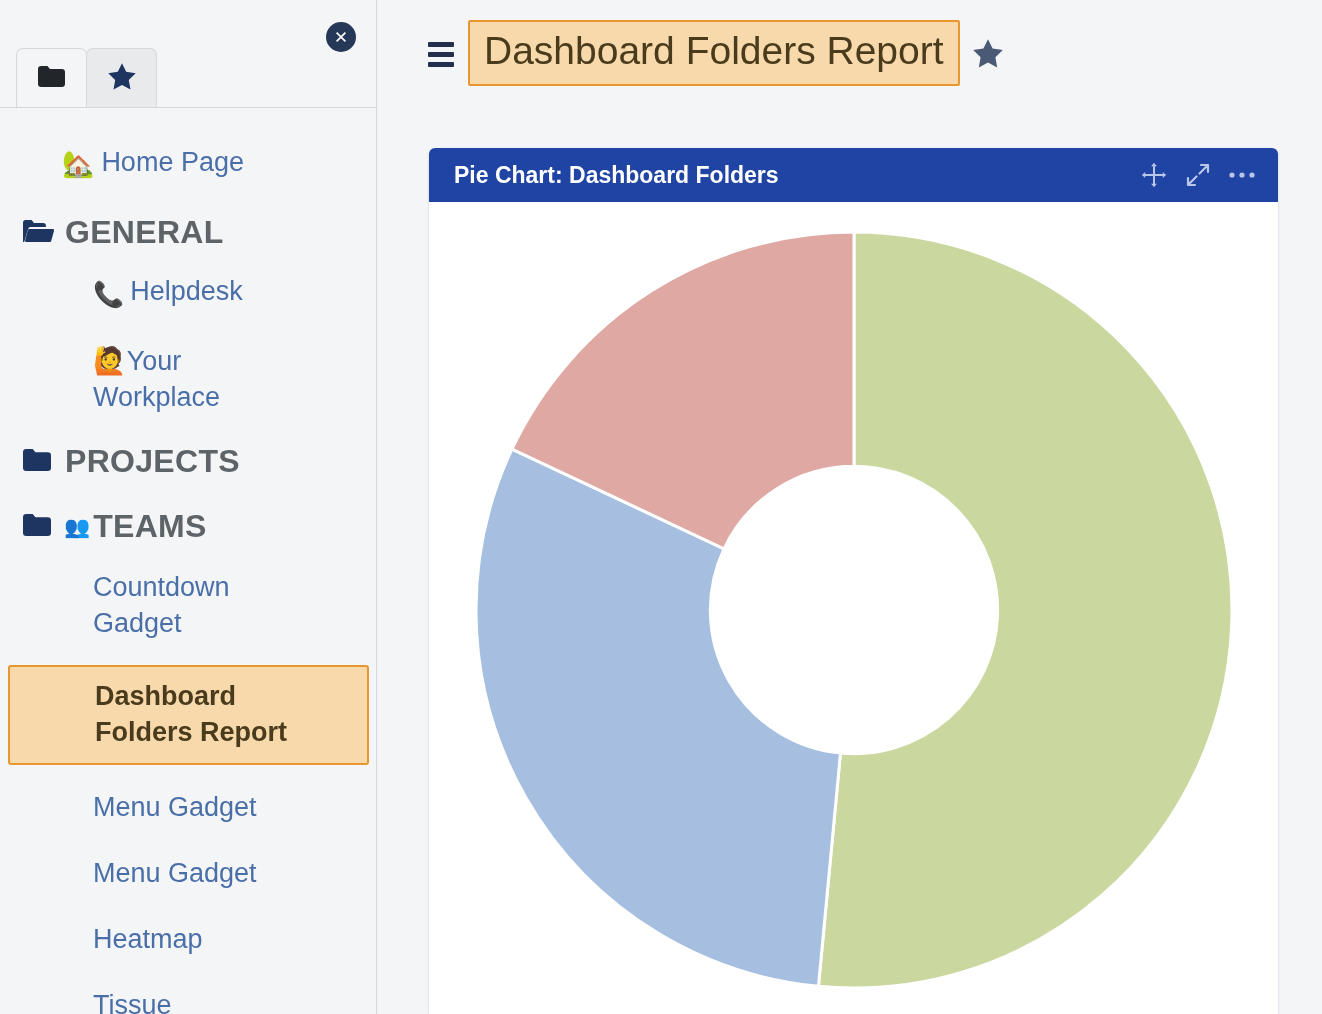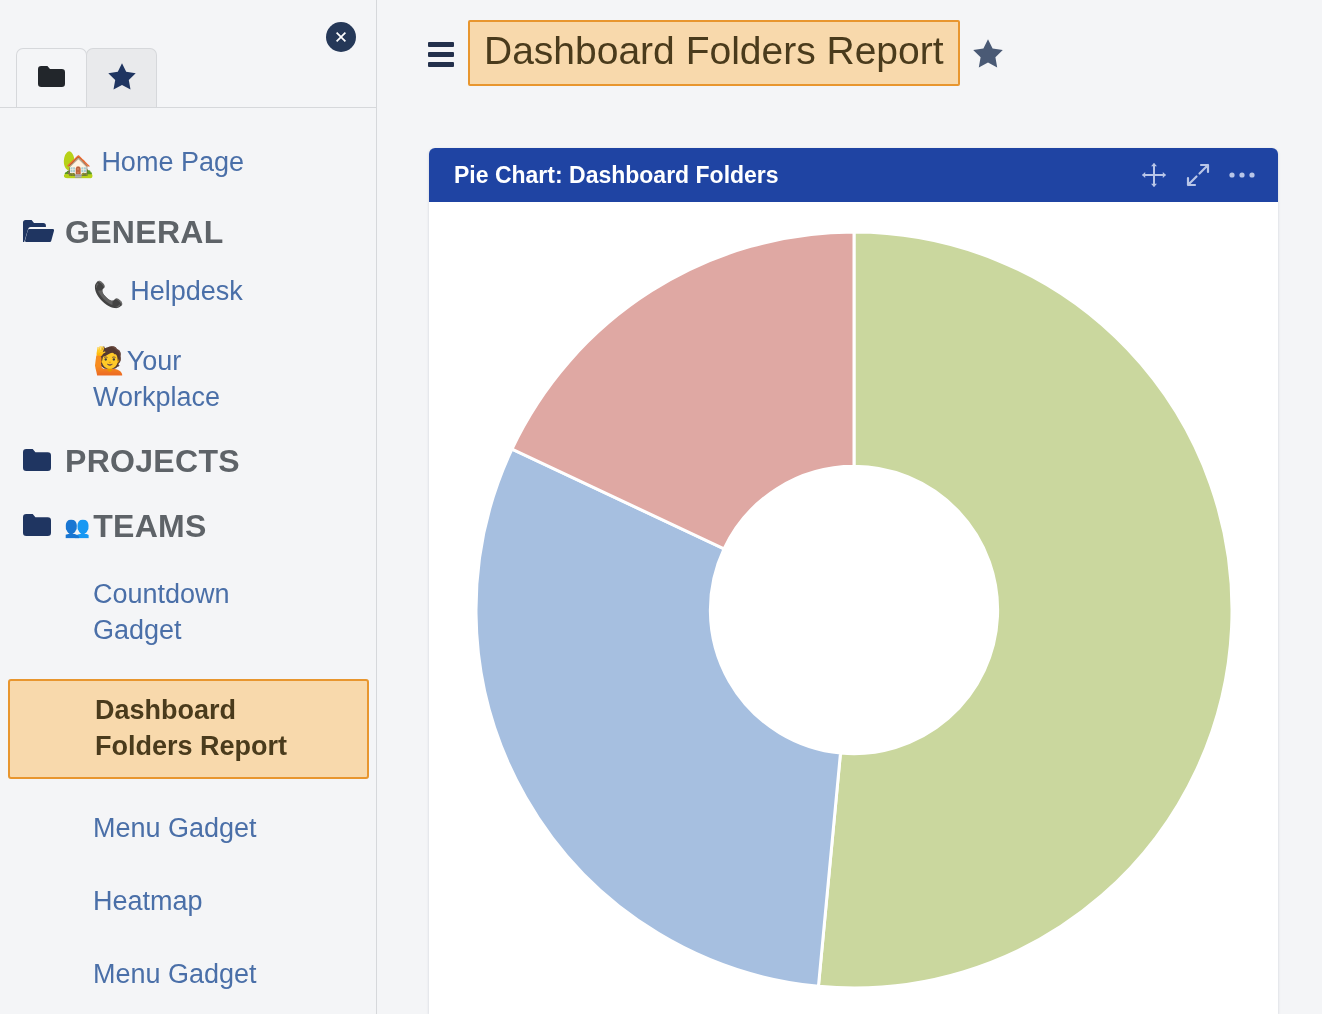--- a/index.html
+++ b/index.html
@@ -131,21 +131,21 @@
   .child .emoji { font-size: 25px; margin-right: 6px; vertical-align: -3px; }
   .child-indent-2 {
     padding-left: 93px;
     padding-right: 70px;
     margin-top: 28px;
   }
 
   .app-item {
     padding-left: 93px;
     padding-right: 60px;
-    margin-top: 31px;
+    margin-top: 24px;
   }
 
   .app-item.selected {
     margin-left: 8px;
     margin-right: 8px;
     padding-left: 85px;
     padding-top: 11px;
     padding-bottom: 13px;
     background: #f8d9ac;
     border: 2px solid #e8962f;
@@ -345,25 +345,25 @@
 
       <div class="nav-row app-item selected">
         <a class="nav-link">Dashboard Folders Report</a>
       </div>
 
       <div class="nav-row app-item">
         <a class="nav-link">Menu Gadget</a>
       </div>
 
       <div class="nav-row app-item">
+        <a class="nav-link">Menu Gadget</a>
+      </div>
+
+      <div class="nav-row app-item">
         <a class="nav-link">Heatmap</a>
-      </div>
-
-      <div class="nav-row app-item">
-        <a class="nav-link">Menu Gadget</a>
       </div>
 
       <div class="nav-row app-item">
         <a class="nav-link">Tissue</a>
       </div>
 
     </div>
   </div>
 
   <div class="main">

